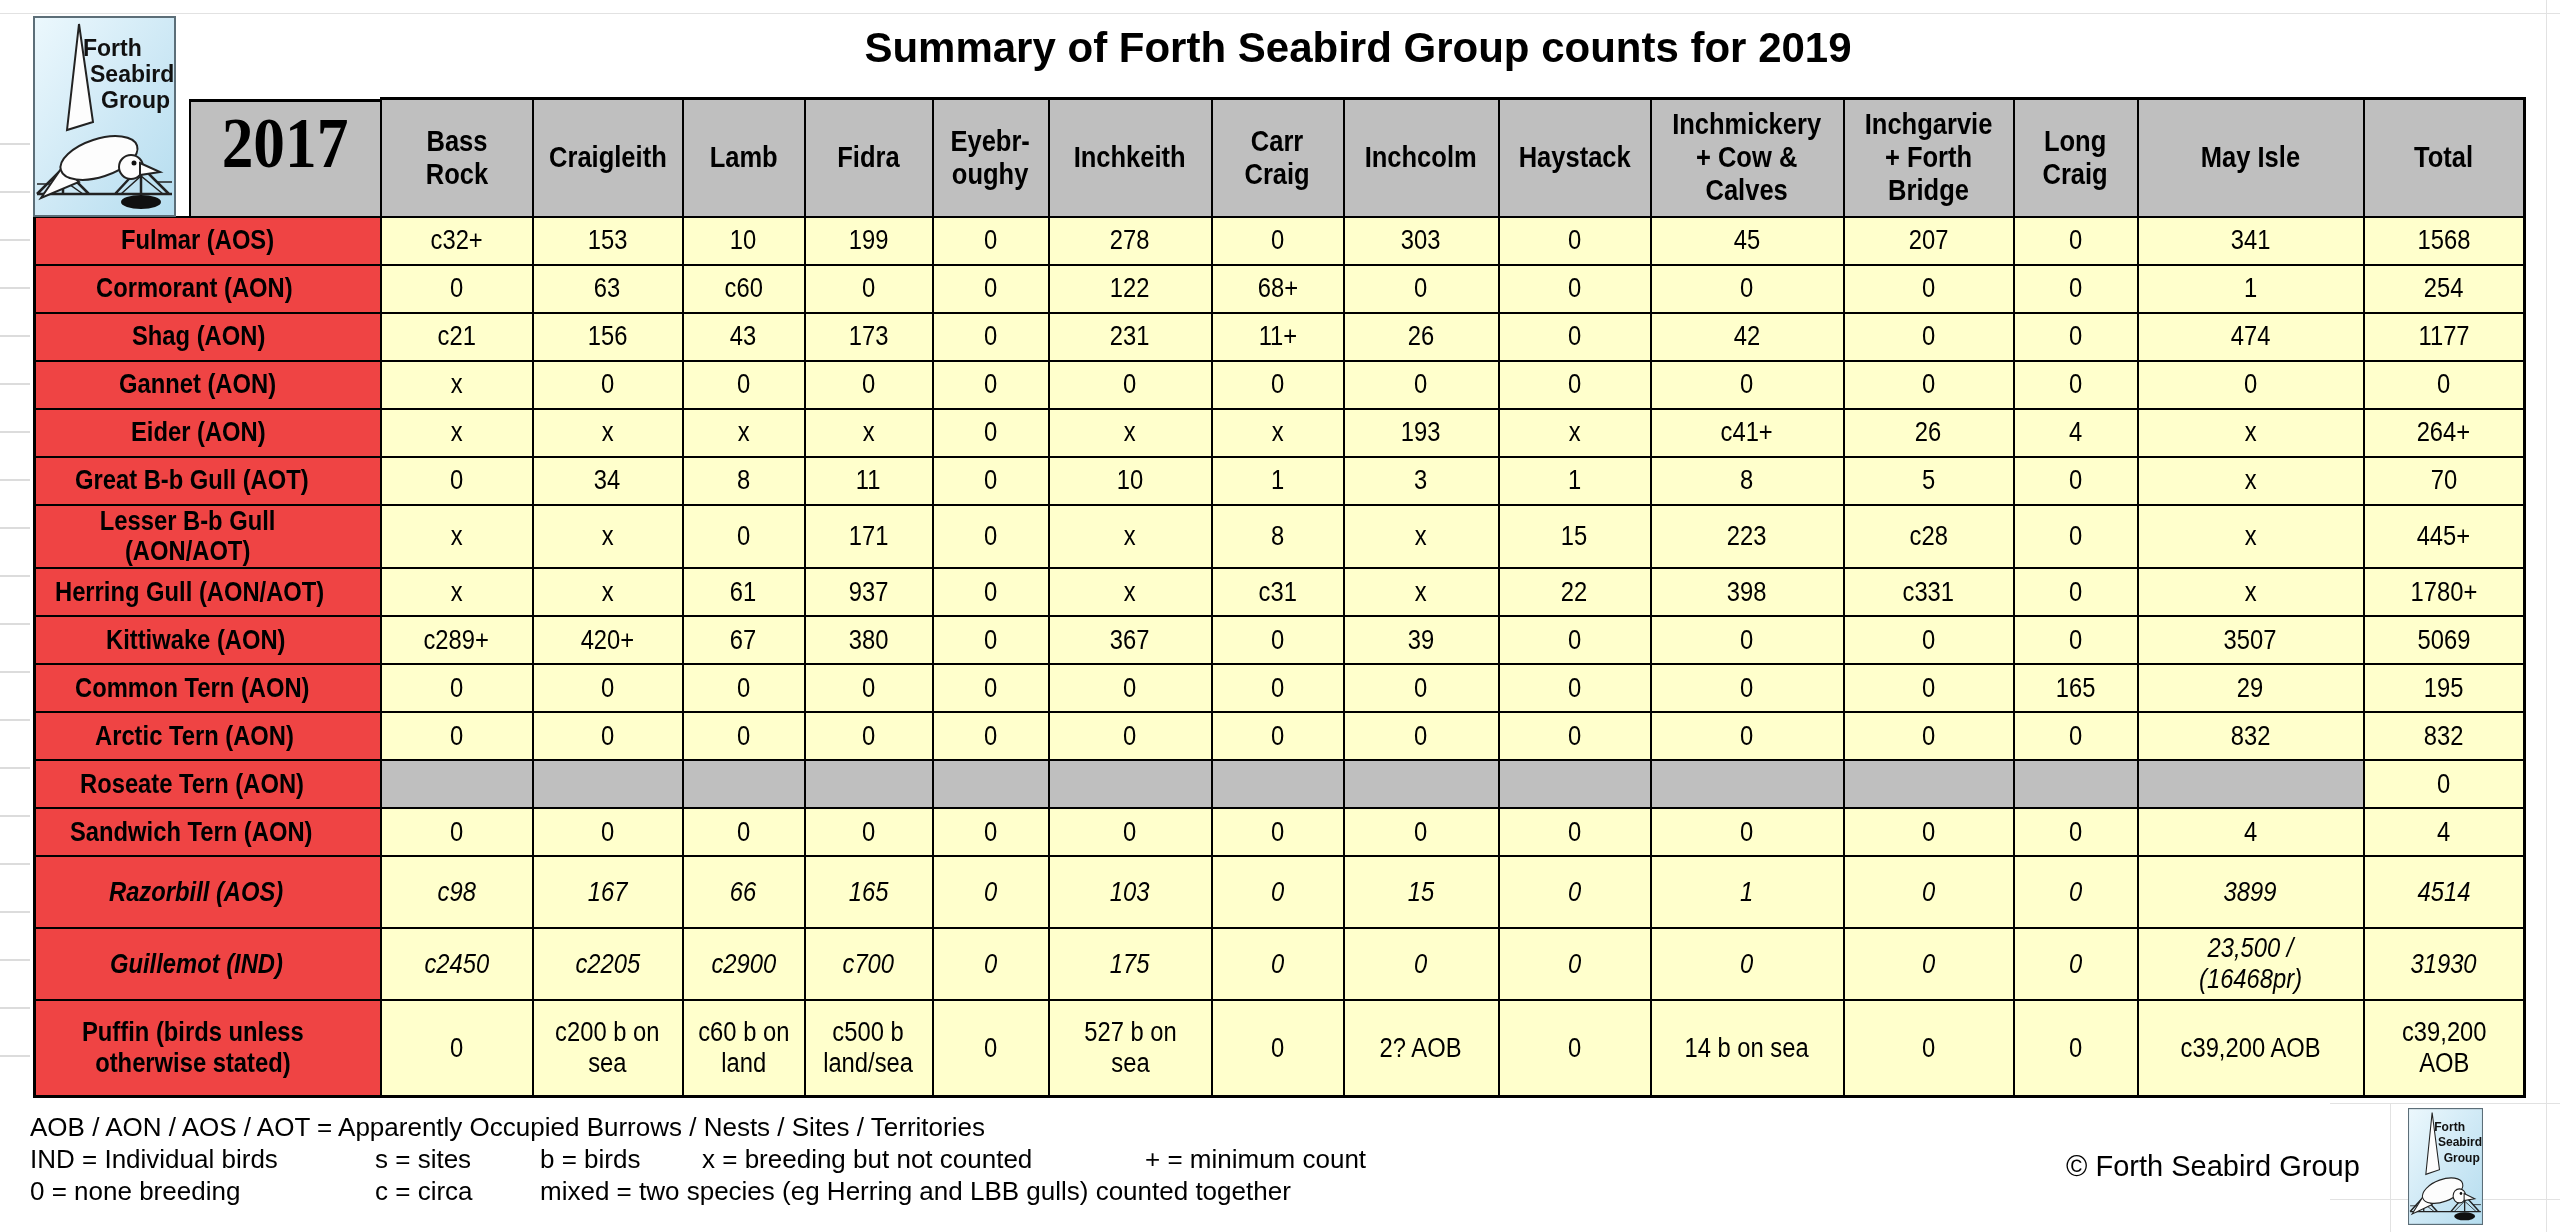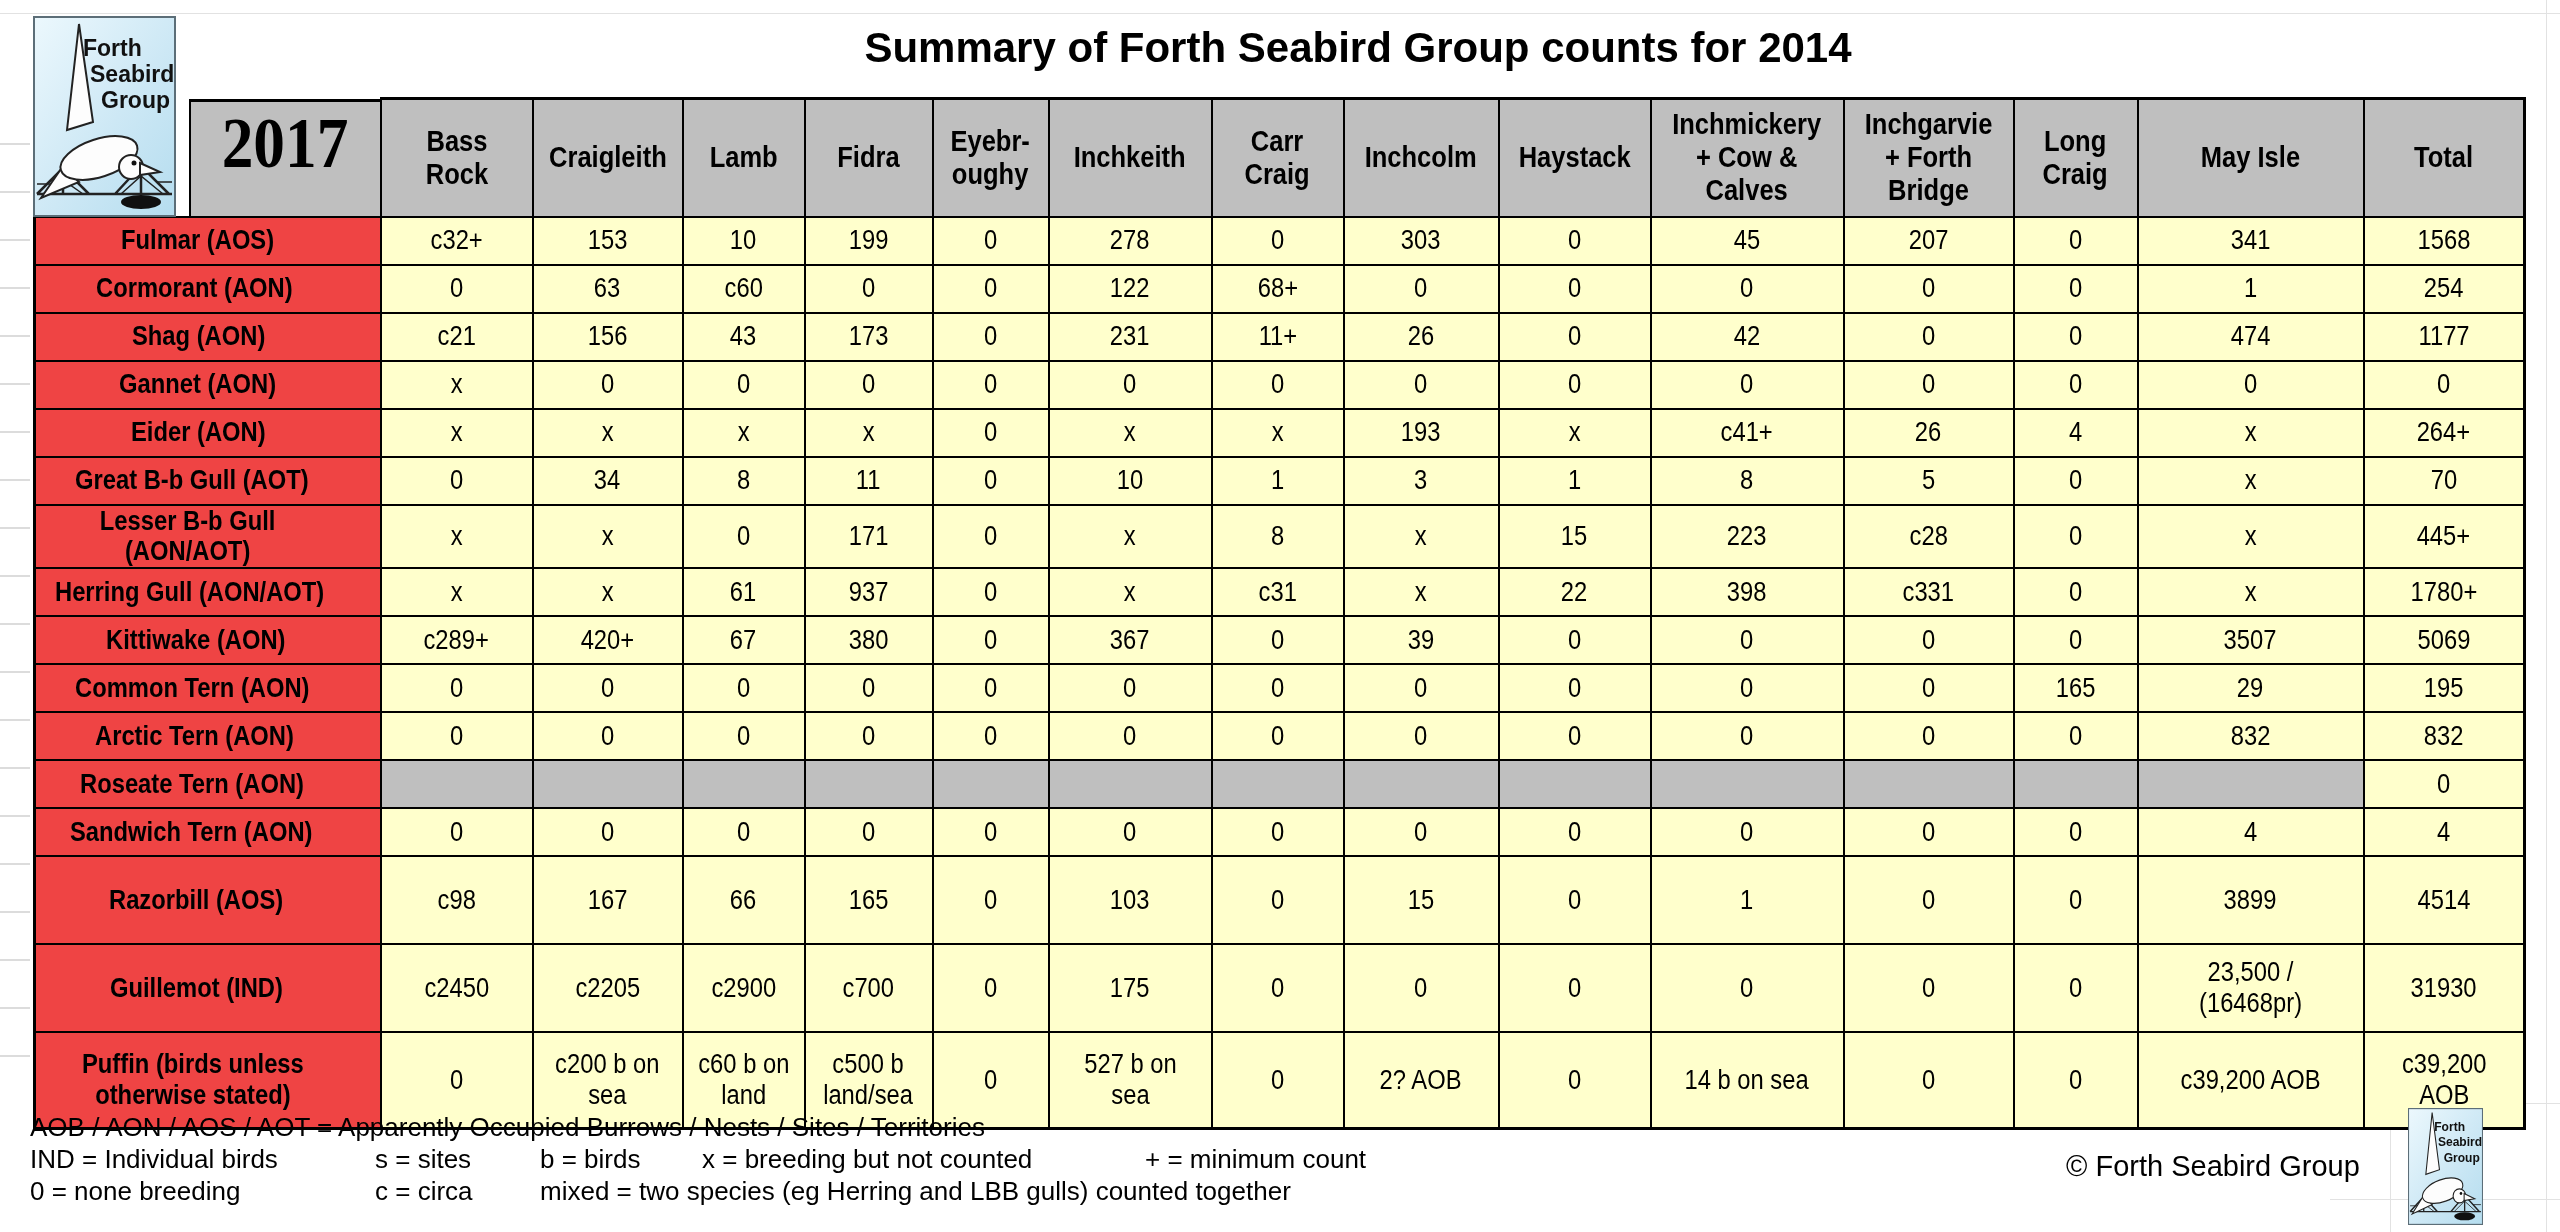--- a/index.html
+++ b/index.html
@@ -11,21 +11,21 @@
   .title{position:absolute;left:188px;top:24px;width:2340px;text-align:center;
        font-size:42px;font-weight:bold;letter-spacing:0px;}
   
   .logo-main{position:absolute;left:33px;top:16px;width:143px;height:201px;z-index:5;}
   .logo-small{position:absolute;left:2408px;top:1108px;width:75px;height:117px;}
   
   #maintable{border-collapse:collapse;position:absolute;left:33px;top:97px;table-layout:fixed;width:2490px;}
   #maintable th,#maintable td{border:2px solid #000;padding:0 4px;text-align:center;vertical-align:middle;overflow:hidden;}
   thead tr{height:118px;}
   tbody tr{height:48px;}
-  tbody tr.tall{height:88px;}
+  tbody tr.tall{height:72px;font-style:italic;}
   tbody tr.xtall{height:96px;}
   thead th{background:#bfbfbf;font-size:29px;font-weight:bold;}
   tbody th.rowlabel{background:#ef4444;font-size:27px;font-weight:bold;text-align:left;padding-left:8px;}
   #maintable td{background:#ffffcc;font-size:27px;font-weight:normal;}
   #maintable td.gray{background:#bfbfbf;}
   .b-top{border-top-width:3px !important;}
   .b-left{border-left-width:3px !important;}
   .b-right{border-right-width:3px !important;}
   .b-bottom{border-bottom-width:3px !important;}
   th.corner{border:none !important;background:transparent;position:relative;padding:0;}
@@ -77,21 +77,21 @@
         <circle cx="101" cy="147" r="2.5" fill="#111"></circle>
       </g>
     </g>
   </defs>
 </svg>
 
 <svg class="logo-main" viewBox="0 0 143 201">
     <use href="#fsglogo"></use>
   </svg>
 
-<div class="title">Summary of Forth Seabird Group counts for 2014</div>
+<div class="title">Summary of Forth Seabird Group counts for 2019</div>
 
 <table id="maintable">
     <colgroup>
       <col style="width: 346px;">
       <col style="width: 152px;">
       <col style="width: 150px;">
       <col style="width: 122px;">
       <col style="width: 128px;">
       <col style="width: 116px;">
       <col style="width: 163px;">

